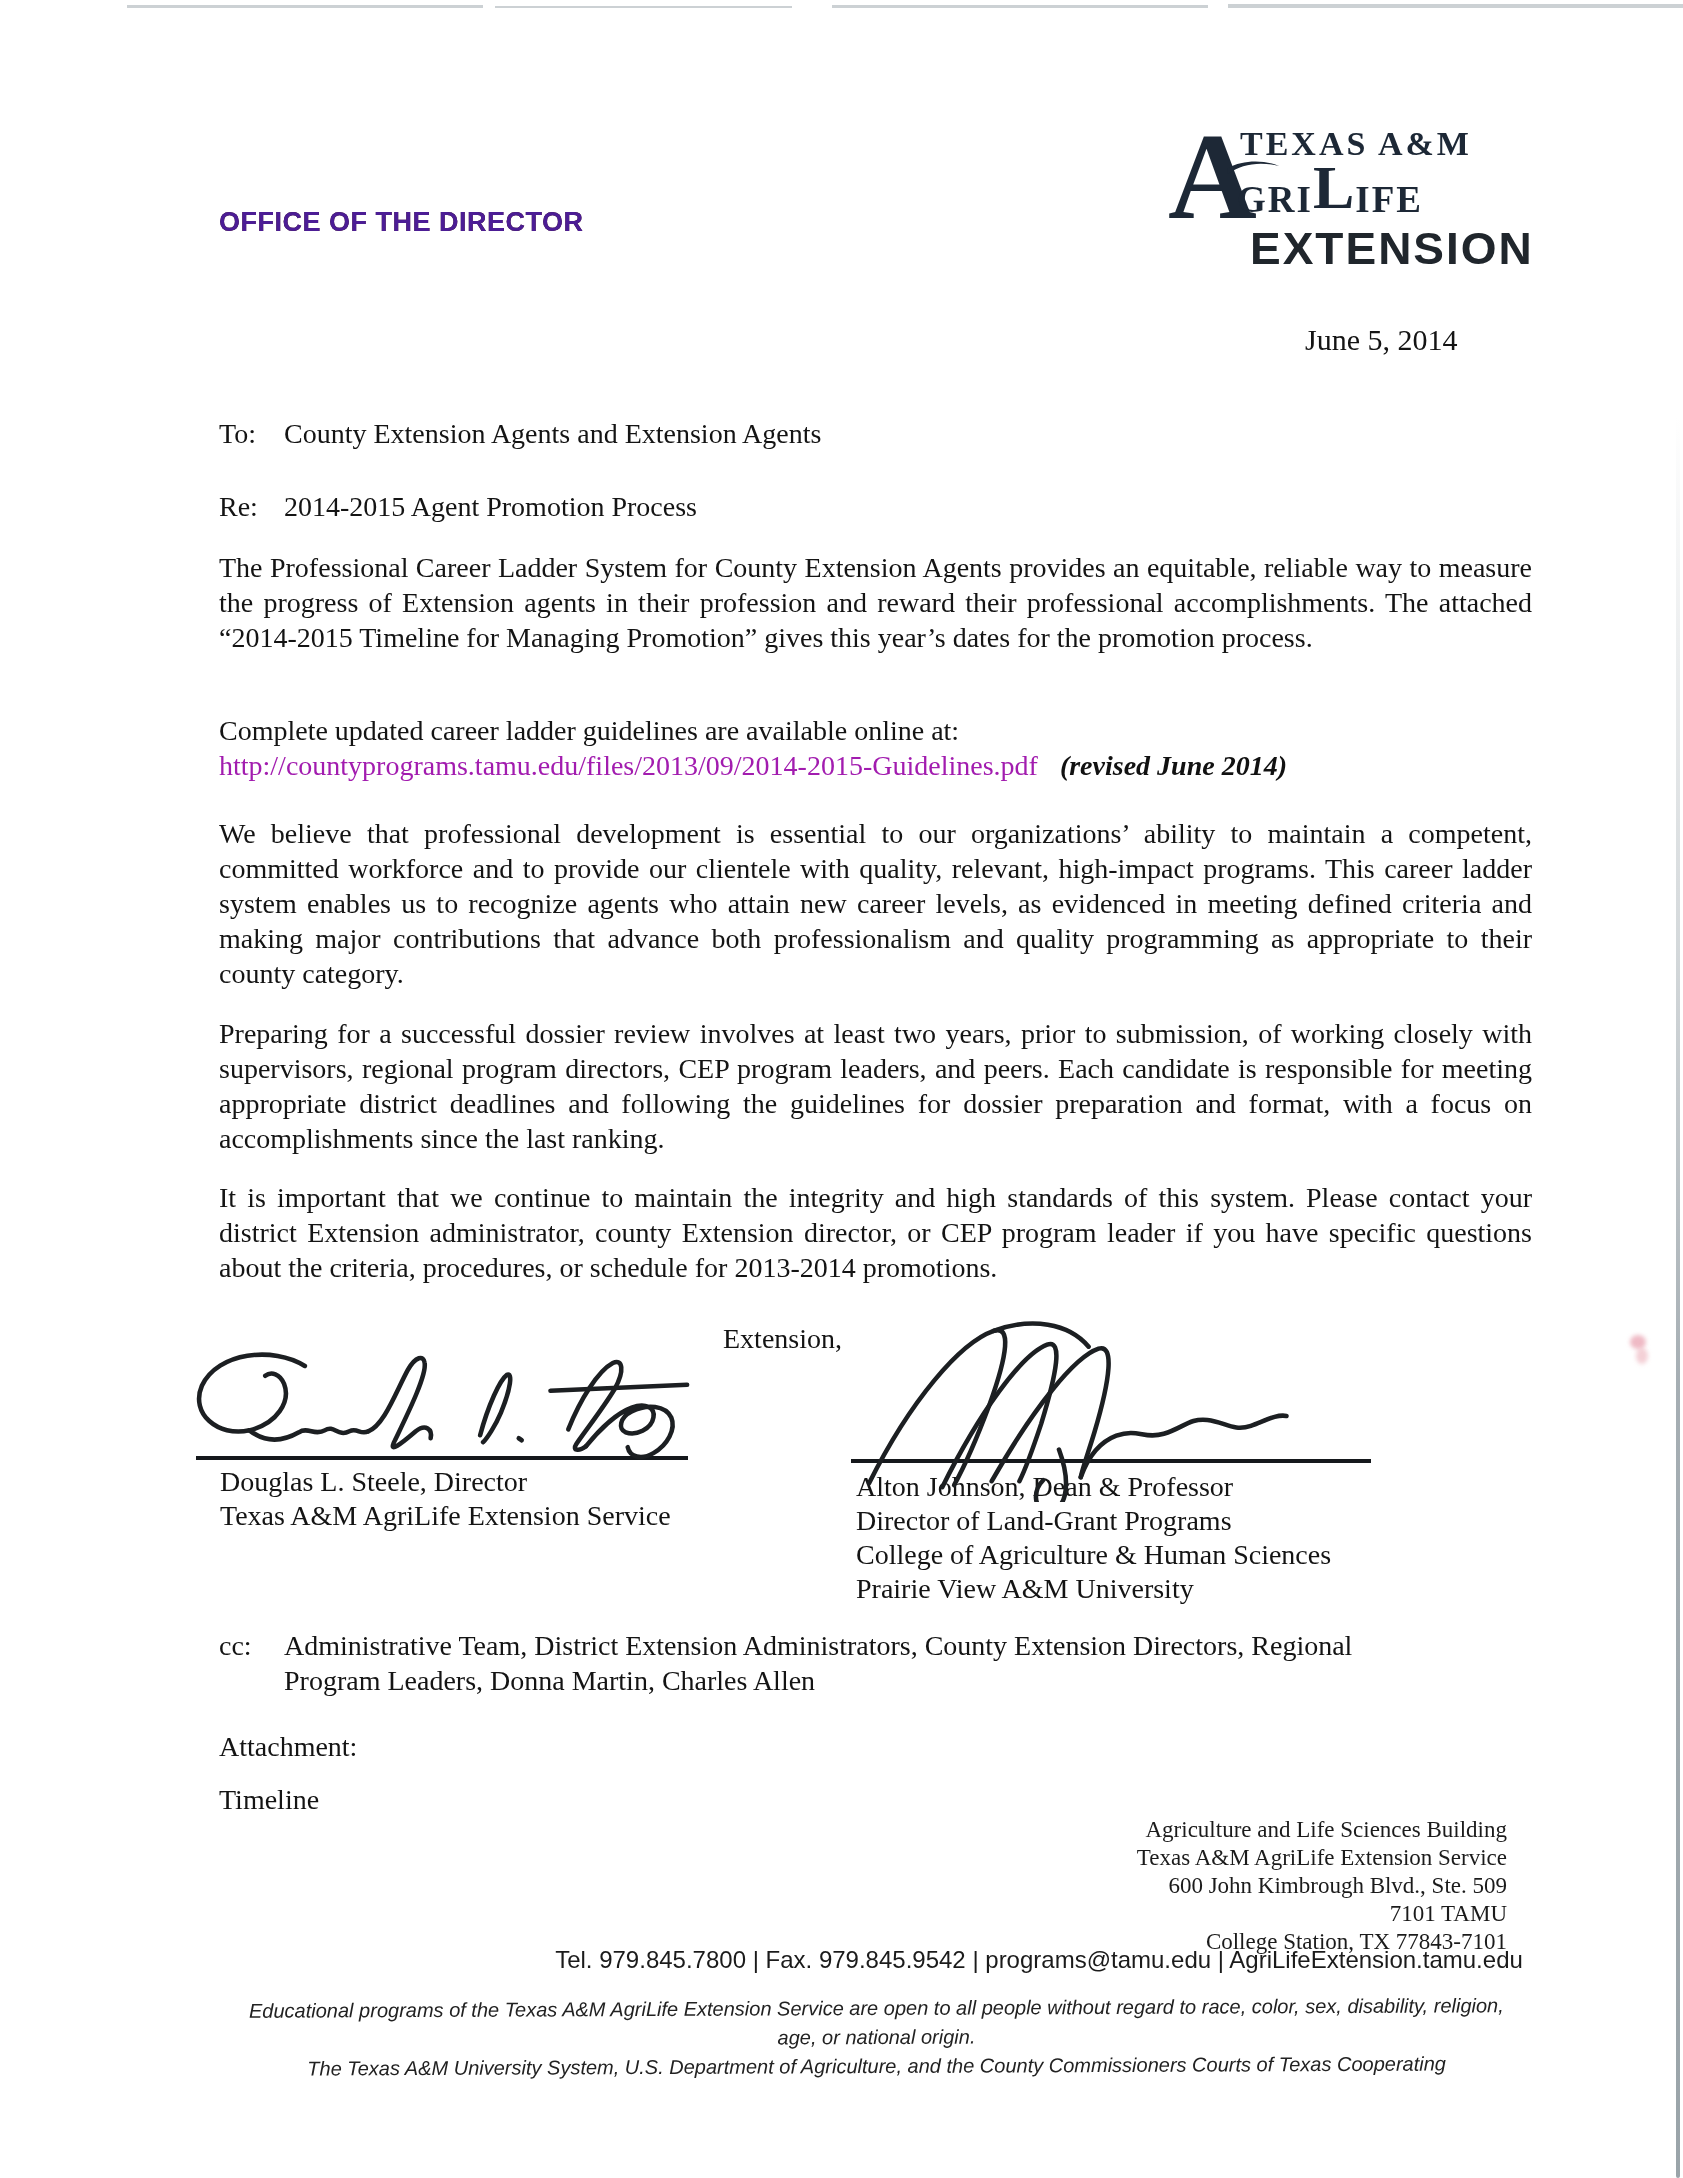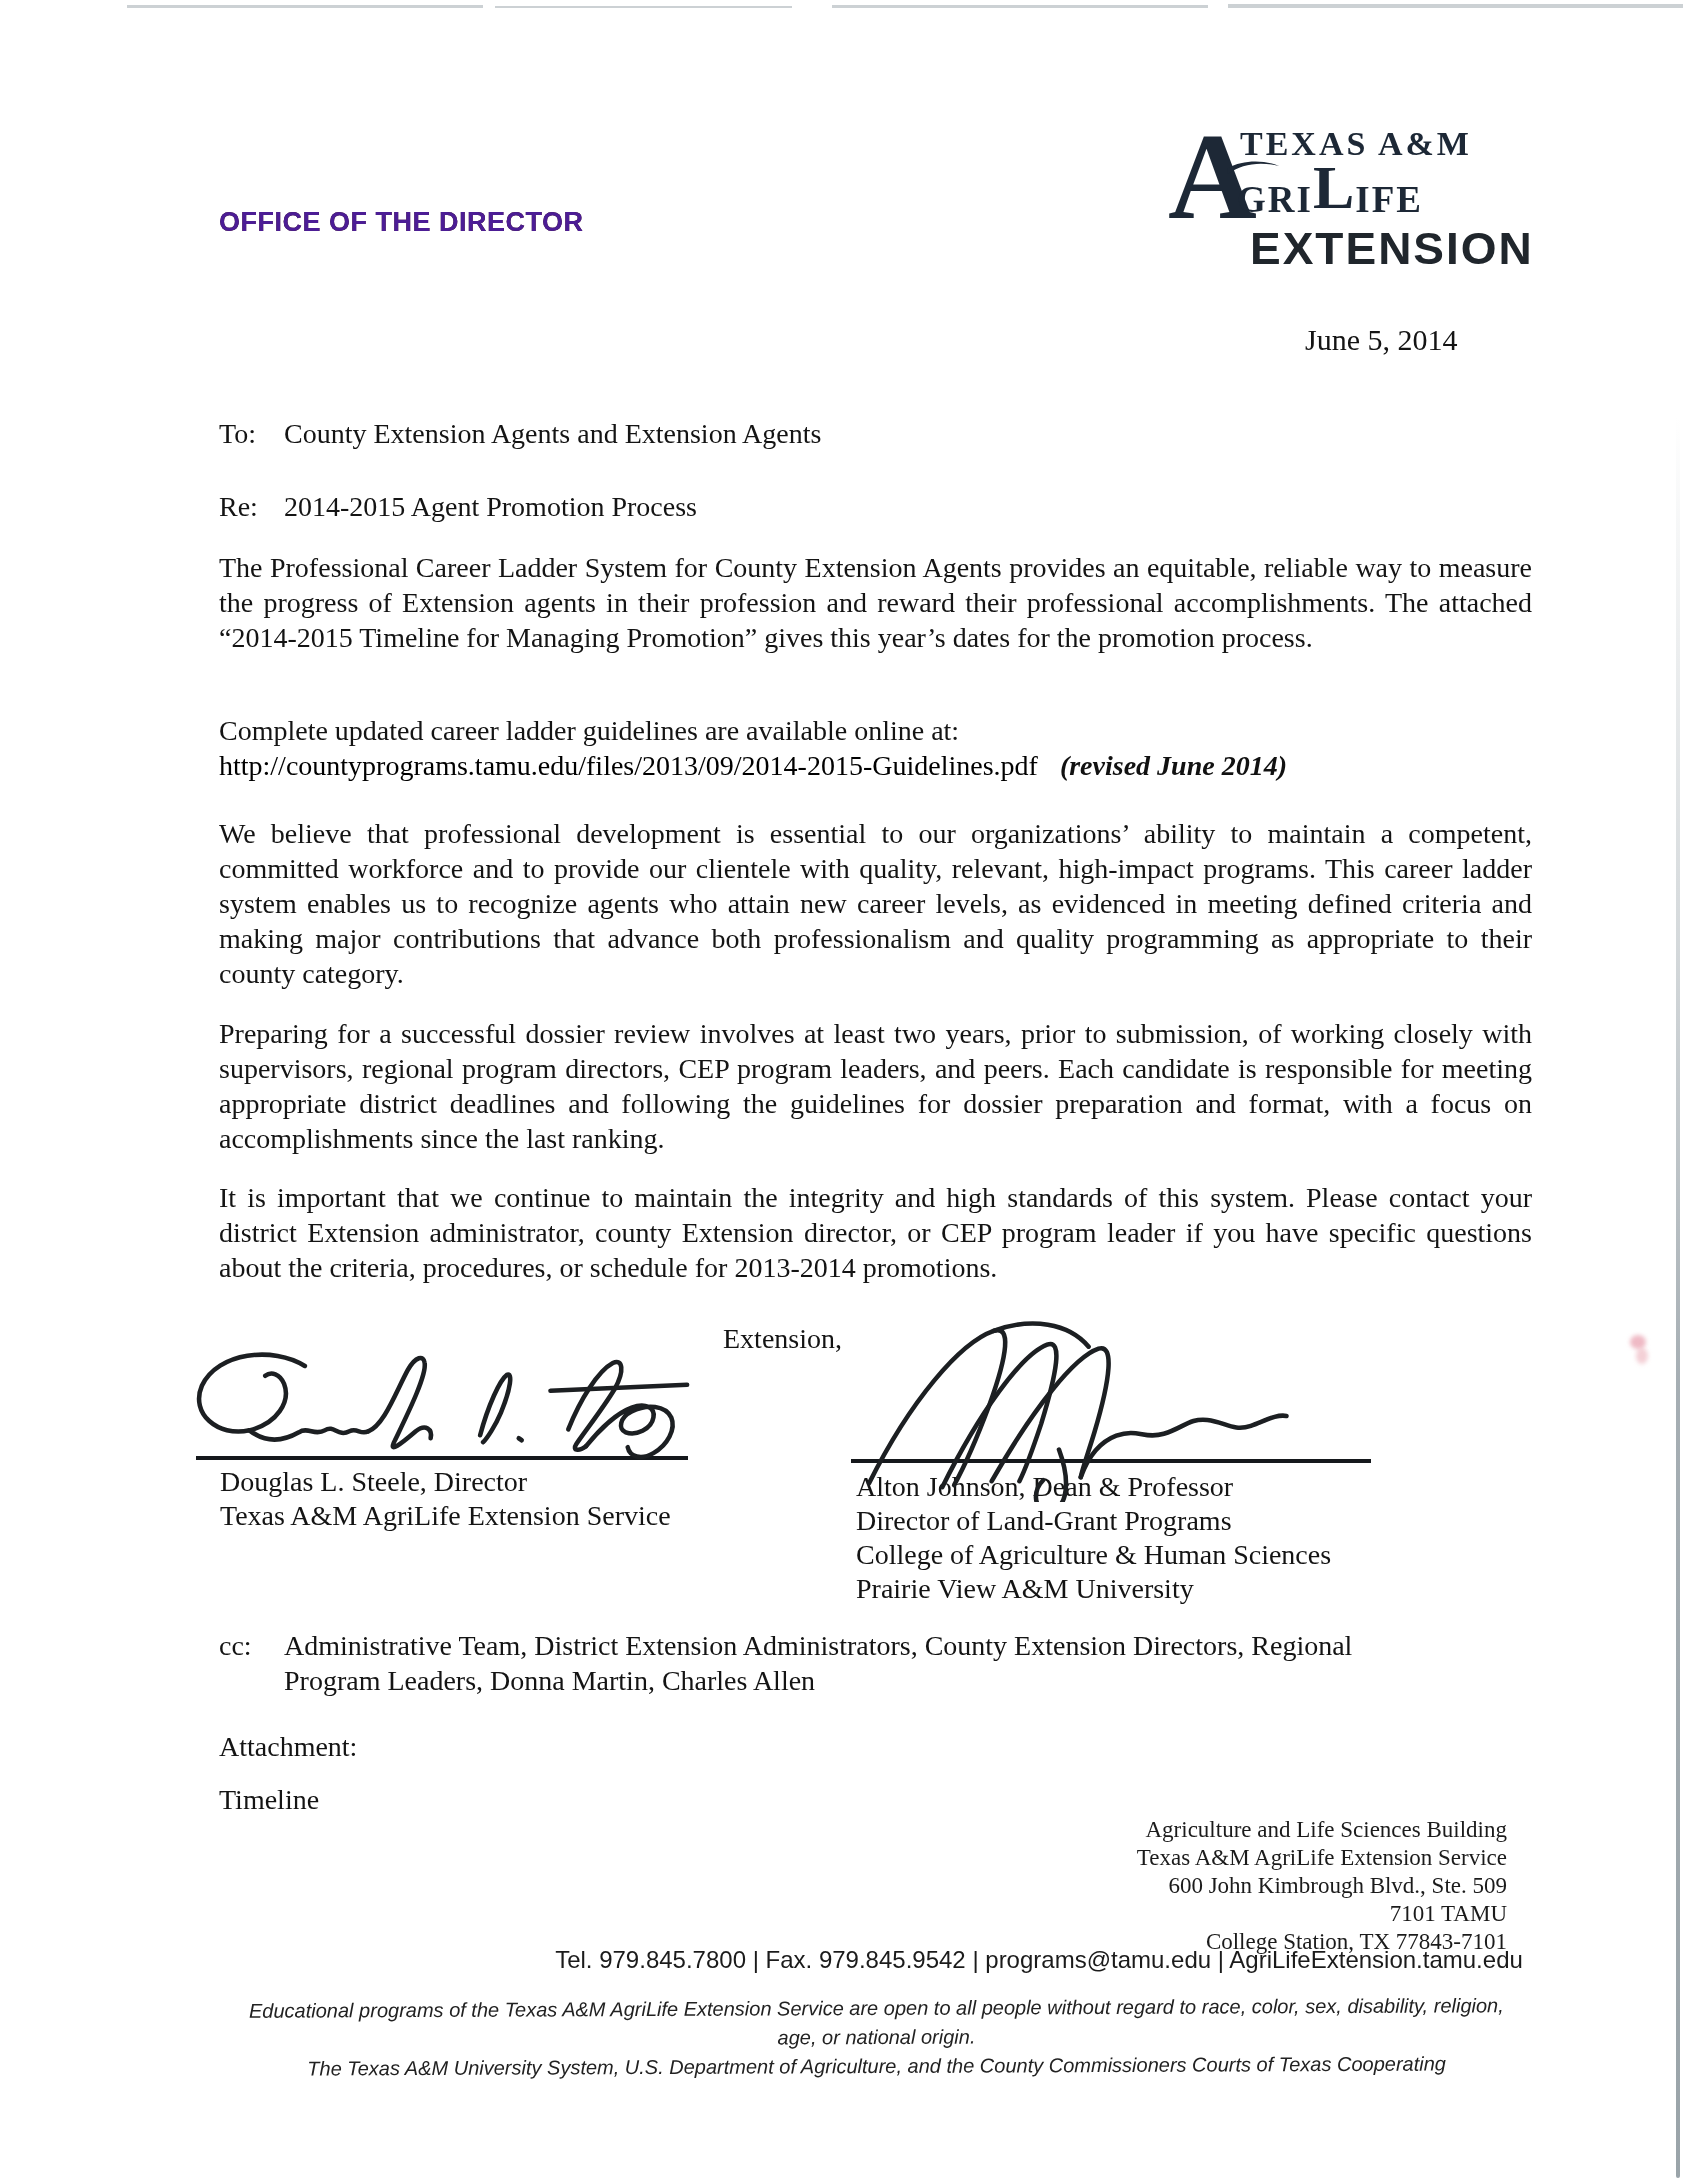--- a/index.html
+++ b/index.html
@@ -27,21 +27,21 @@
   .logo-mid .sm{font-size:37px;line-height:.95;letter-spacing:2px;}
   .logo-mid .lg{font-size:62px;line-height:.95;letter-spacing:1px;}
   .logo-ext{left:1250px;top:221px;font-family:"Liberation Sans",sans-serif;font-weight:700;
     font-size:46px;letter-spacing:2px;color:#20262c;transform:scaleY(.97);}
   .date{left:1305px;top:323px;font-size:30px;}
   
   .row{left:219px;width:1313px;display:flex;font-size:28px;line-height:35px;}
   .row .lbl{flex:0 0 65px;}
   .para{left:219px;width:1313px;font-size:28px;line-height:35px;text-align:justify;}
   .para-left{text-align:left;}
-  .link{color:#000000;text-decoration:none;}
+  .link{color:#a21caf;text-decoration:none;}
   .rev-note{font-weight:bold;font-style:italic;margin-left:22px;color:#111;}
   .sincerely{left:723px;top:1323px;font-size:28px;}
   
   .sig-underline{position:absolute;background:#15181c;}
   .sig-names{font-size:28px;line-height:34px;}
   svg.sig{position:absolute;pointer-events:none;z-index:3;}
   
   .cc-row{left:219px;width:1238px;display:flex;font-size:28px;line-height:35px;}
   .cc-row .lbl{flex:0 0 65px;}
   .cc-row .val{width:1168px;}

